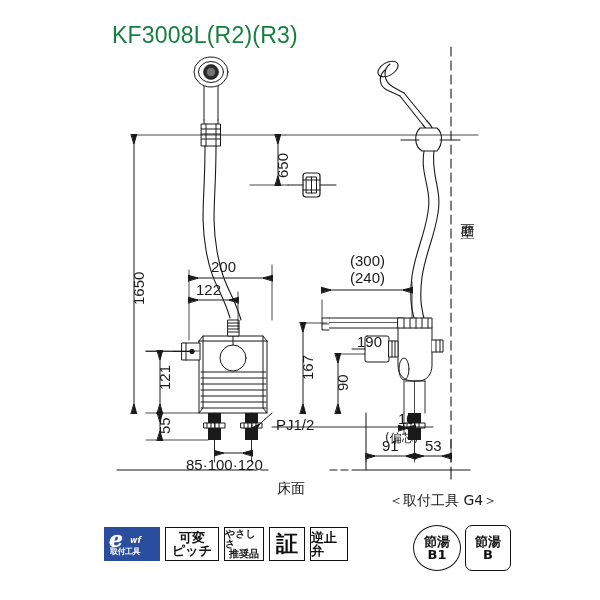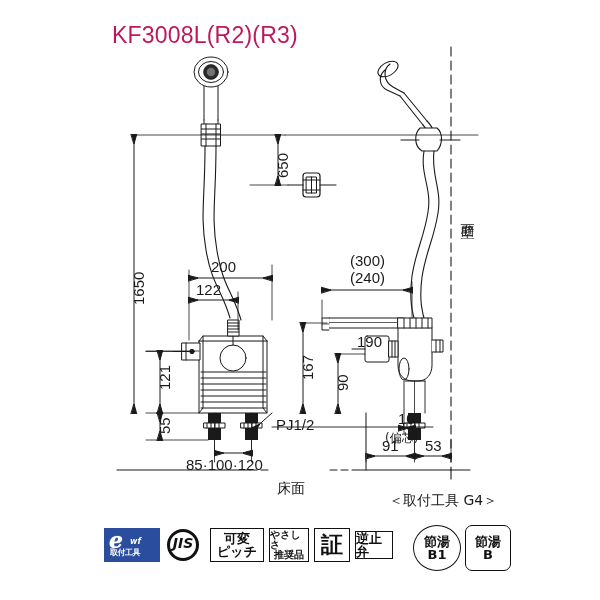--- a/index.html
+++ b/index.html
@@ -28,21 +28,21 @@
   }
   .rot{
     transform:rotate(-90deg);
     transform-origin:left top;
   }
   #title{
     position:absolute;
     left:112px;top:22px;
     font-size:23px;
     font-weight:400;
-    color:#be185d;
+    color:#15803d;
     letter-spacing:0.2px;
   }
   
   #badges{
     position:absolute;
     left:104px;top:527px;
     display:flex;align-items:center;gap:5px;
   }
   #badges2{
     position:absolute;
@@ -107,21 +107,21 @@
   .b-soft{
     width:40px;height:34px;
     font-size:10px;font-weight:700;
   }
   .b-soft span{display:block;}
   .b-sho{
     width:36px;height:34px;
     font-size:22px;font-weight:700;
   }
   .b-gyaku{
-    width:38px;height:28px;
+    width:38px;height:34px;
     font-size:13px;font-weight:700;
     transform:none;
   }
   .b-circ{
     width:48px;height:46px;border-radius:50%;
     border:1.6px solid #111;
     font-size:13px;font-weight:700;
   }
   .b-round{
     width:46px;height:46px;border-radius:7px;
@@ -400,24 +400,20 @@
   <div class="lbl jp vert" style="left:459px;top:213px;font-size:14px;">壁面</div>
   <div class="lbl jp" style="left:277px;top:480px;font-size:14px;">床面</div>
   <div class="lbl jp" style="left:389px;top:492px;font-size:14px;">＜取付工具 G4＞</div>
 
   <div id="badges">
     <div class="badge b-e">
       <span class="e1">e</span>
       <span class="e2">wf</span>
       <span class="e3">取付工具</span>
     </div>
-    <div class="badge b-jis">
-      <span class="ring"></span>
-      <span class="txt">JIS</span>
-    </div>
     <div class="badge b2l">
       <span>可変</span>
       <span>ピッチ</span>
     </div>
     <div class="badge b-soft">
       <span>やさしさ</span>
       <span>推奨品</span>
     </div>
     <div class="badge b-sho">
       <span>証</span>

